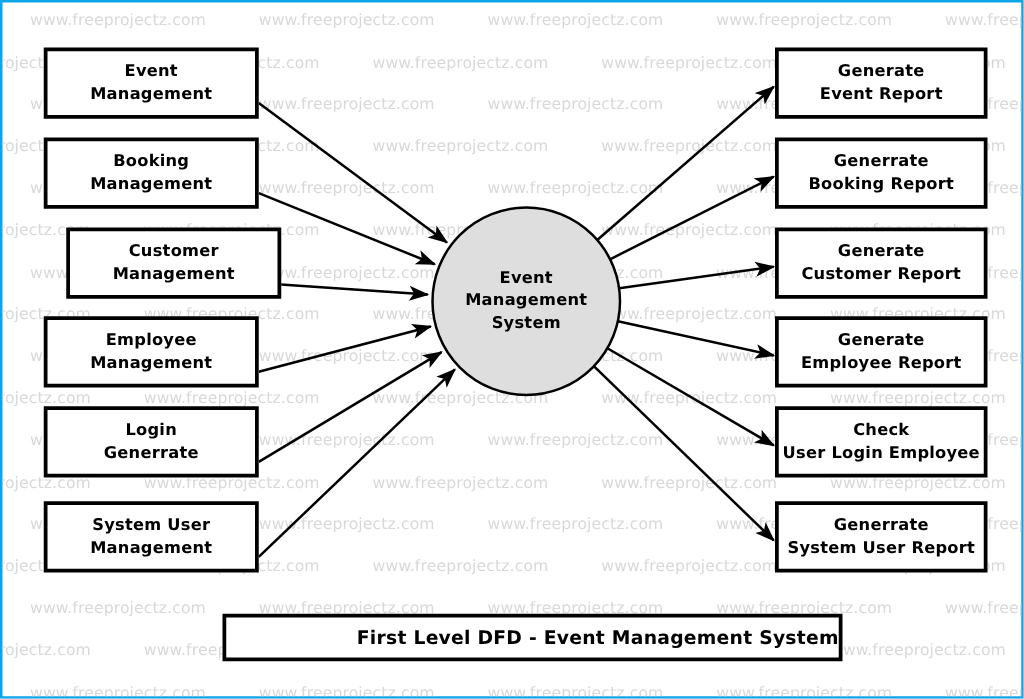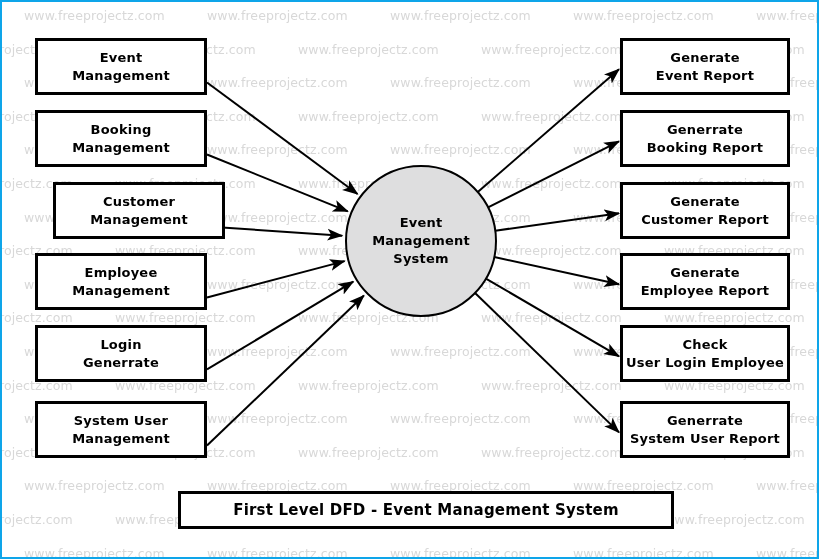--- a/index.html
+++ b/index.html
@@ -100,21 +100,21 @@
 
   
   #caption-box {
     position: absolute;
     z-index: 3;
     box-sizing: border-box;
     background: #ffffff;
     border: 3px solid #000000;
     display: flex;
     align-items: center;
-    justify-content: center;
+    justify-content: flex-end;
   }
   #caption-text {
     font-family: "DejaVu Sans", "Liberation Sans", sans-serif;
     font-size: 15px;
     font-weight: bold;
     color: #000000;
     letter-spacing: 0.2px;
   }
 </style>
 </head>

